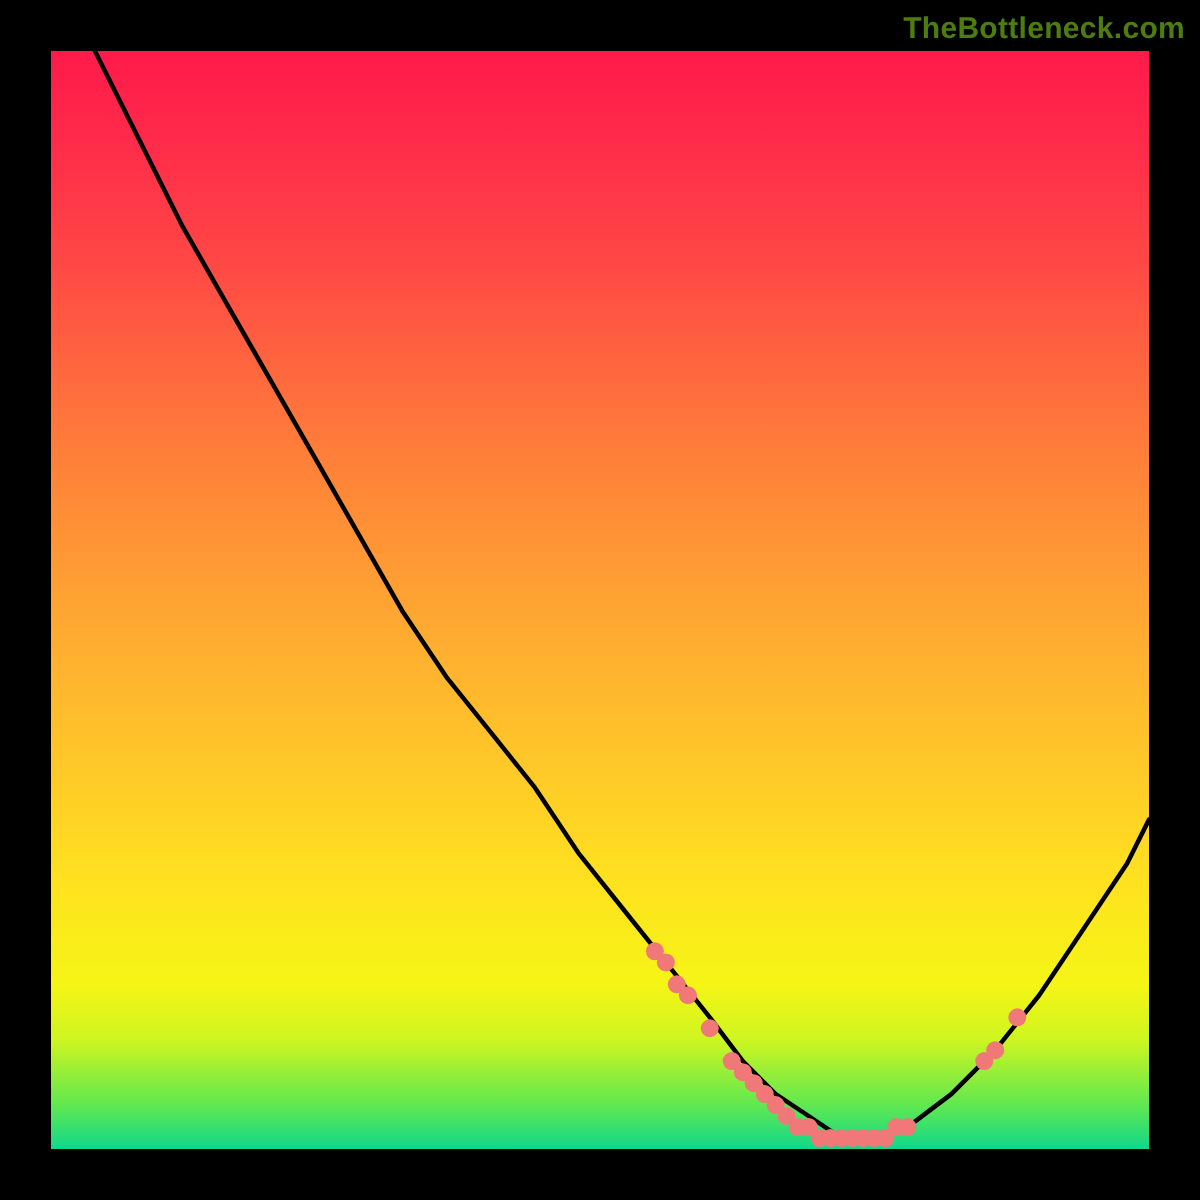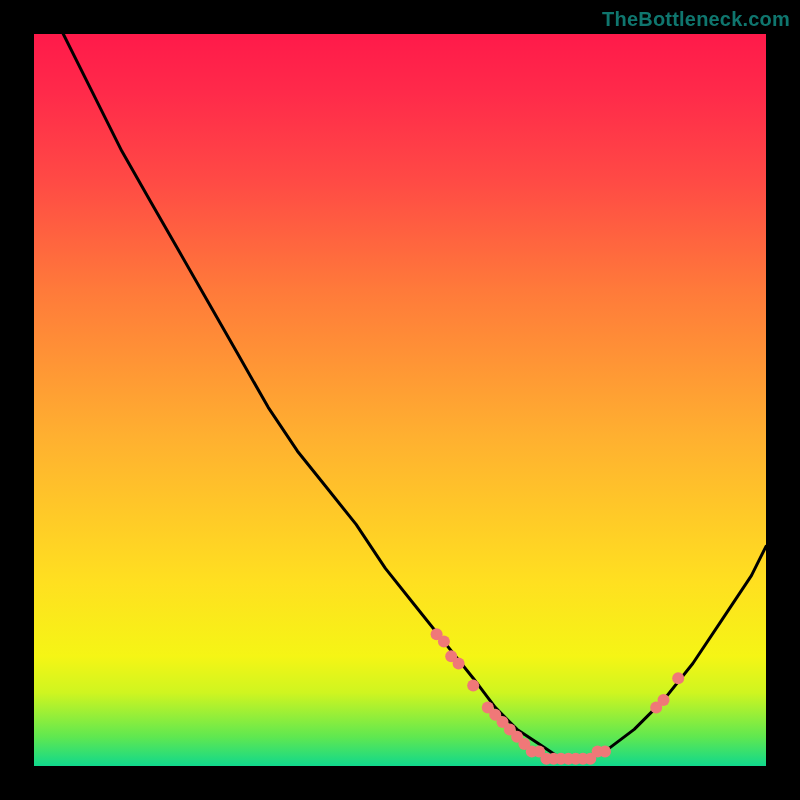--- a/index.html
+++ b/index.html
@@ -44,21 +44,21 @@
     position: absolute;
     inset: 0;
   }
   .watermark {
     position: absolute;
     top: 8px;
     right: 10px;
     font-family: Arial, Helvetica, sans-serif;
     font-size: 20px;
     font-weight: bold;
-    color: #0f766e;
+    color: #4d7c0f;
     letter-spacing: 0.2px;
     user-select: none;
   }
 </style>
 </head>
 <body>
 <div class="wrap">
 
   <div class="watermark">TheBottleneck.com</div>
 

